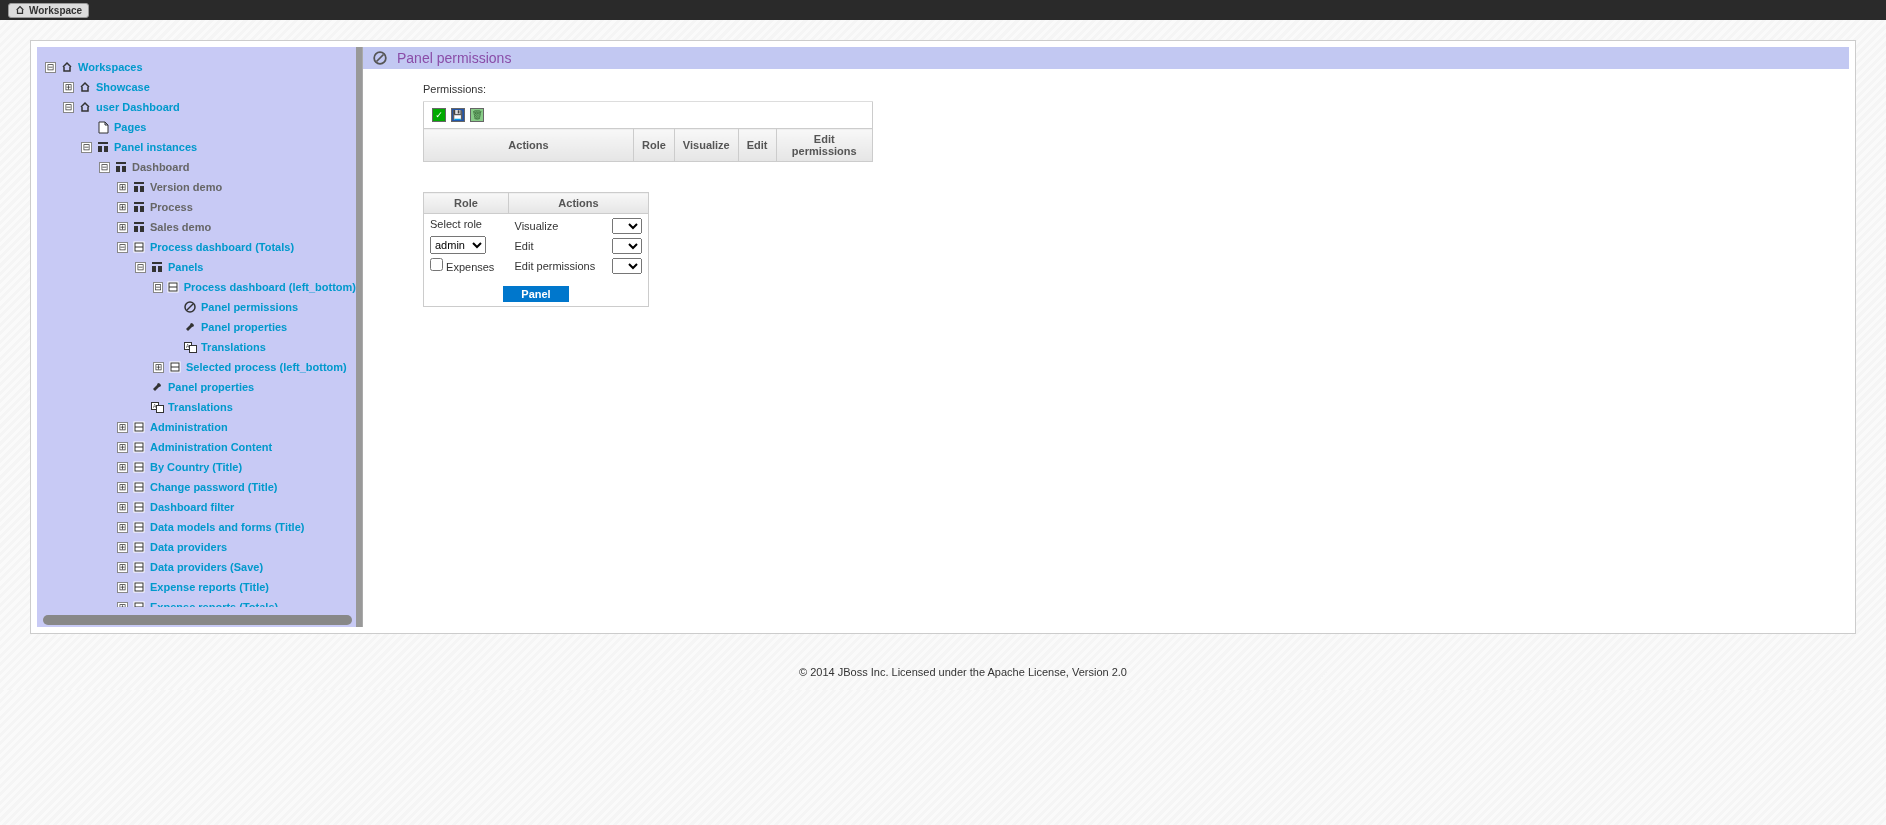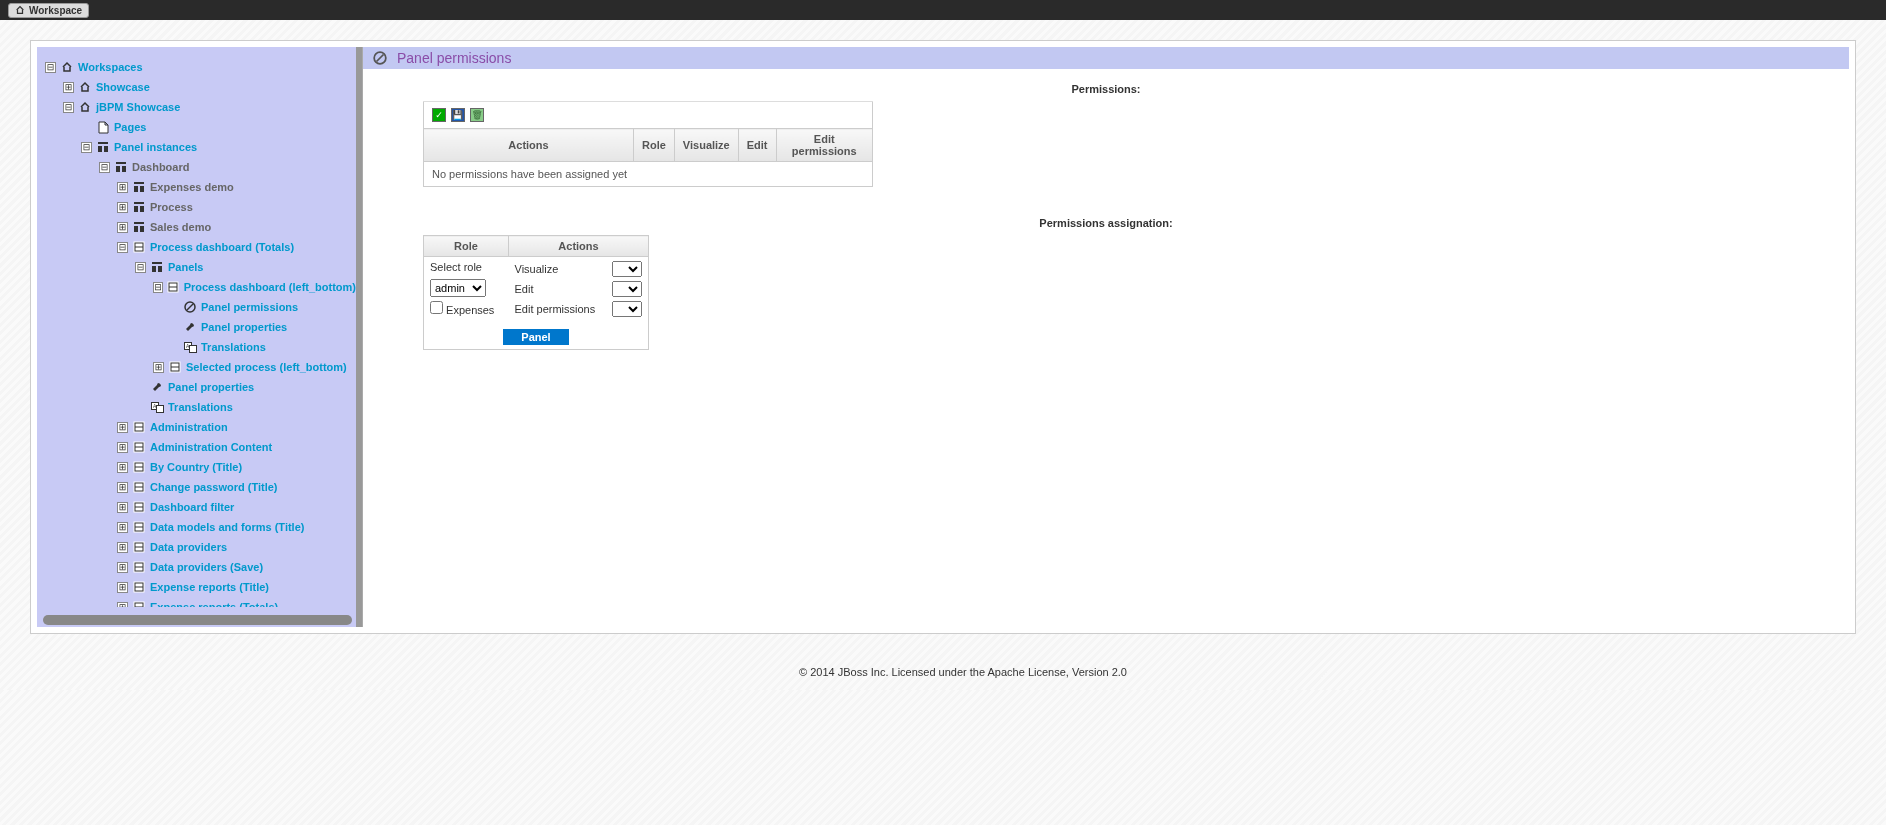--- a/index.html
+++ b/index.html
@@ -109,21 +109,21 @@
   height: 22px;
   display: flex;
   align-items: center;
   padding: 0 10px;
   gap: 10px;
 }
 .panel-header svg { flex-shrink: 0; }
 .panel-title { color: #8a4da8; font-size: 14px; }
 .content { padding: 14px 60px; }
 .hint { color: #b030b0; margin-bottom: 18px; }
-.section-label { font-weight: bold; margin-bottom: 6px; text-align: center; }
+.section-label { font-weight: normal; margin-bottom: 6px; }
 .perm-table {
   border: 1px solid #ccc;
   width: 450px;
   margin-bottom: 30px;
   border-collapse: collapse;
 }
 .icon-row td {
   padding: 4px 6px;
 }
 .icon-btn {
@@ -220,21 +220,21 @@
   <span class="tree-label link">Showcase</span>
 </div>
 
 <div class="tree-node" style="padding-left:18px">
   <span class="toggle">⊟</span>
   <span class="icon">
               <svg class="ic-home" width="12" height="12" viewBox="0 0 12 12">
                 <path d="M2 6 L6 2 L10 6 M3 6 V10 H9 V6"></path>
               </svg>
             </span>
-  <span class="tree-label link">jBPM Showcase</span>
+  <span class="tree-label link">user Dashboard</span>
 </div>
 
 <div class="tree-node" style="padding-left:36px">
   <span class="spacer-toggle"></span>
   <span class="icon">
               <svg class="ic-page" width="11" height="13" viewBox="0 0 11 13">
                 <path d="M1 1 H7 L10 4 V12 H1 Z M7 1 V4 H10"></path>
               </svg>
             </span>
   <span class="tree-label link">Pages</span>
@@ -266,21 +266,21 @@
 
 <div class="tree-node" style="padding-left:72px">
   <span class="toggle">⊞</span>
   <span class="icon">
               <svg class="ic-panel" width="12" height="12" viewBox="0 0 12 12">
                 <rect x="1" y="1" width="10" height="2"></rect>
                 <rect x="1" y="5" width="4" height="6"></rect>
                 <rect x="7" y="5" width="4" height="6"></rect>
               </svg>
             </span>
-  <span class="tree-label muted">Expenses demo</span>
+  <span class="tree-label muted">Version demo</span>
 </div>
 
 <div class="tree-node" style="padding-left:72px">
   <span class="toggle">⊞</span>
   <span class="icon">
               <svg class="ic-panel" width="12" height="12" viewBox="0 0 12 12">
                 <rect x="1" y="1" width="10" height="2"></rect>
                 <rect x="1" y="5" width="4" height="6"></rect>
                 <rect x="7" y="5" width="4" height="6"></rect>
               </svg>
@@ -543,27 +543,23 @@
         <span class="icon-btn trash-ic">🗑</span>
       </td>
               </tr>
       <tr>
         <th style="width:210px">Actions</th>
         <th>Role</th>
         <th>Visualize</th>
         <th>Edit</th>
         <th>Edit permissions</th>
       </tr>
-      <tr>
-                <td colspan="5">No permissions have been assigned yet</td>
-              </tr>
     </tbody>
           </table>
 
-    <div class="section-label">Permissions assignation:</div>
     <table class="assign-table">
       <tbody>
               <tr>
         <th style="width:85px">Role</th>
         <th>Actions</th>
       </tr>
       <tr>
         <td>
           <div style="margin-bottom:6px;">Select role</div>
           <select class="role-select">

